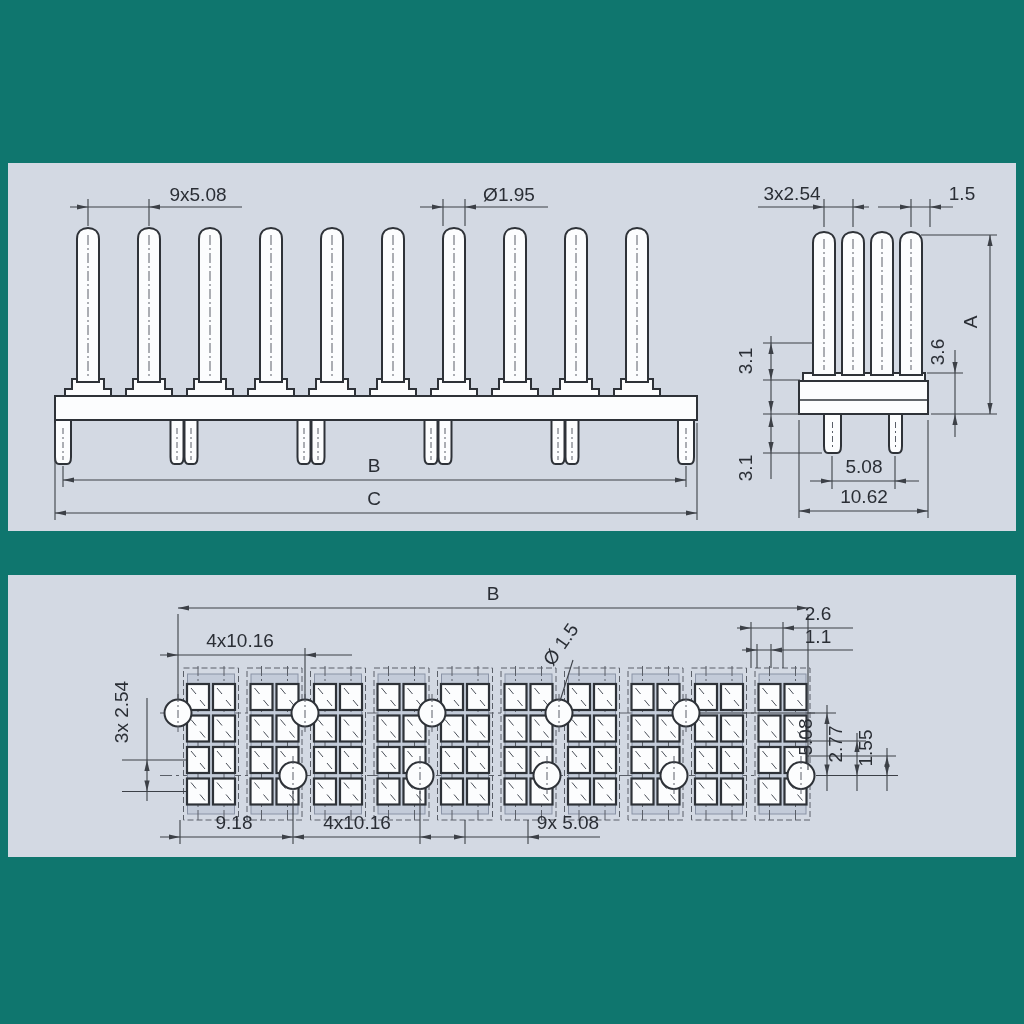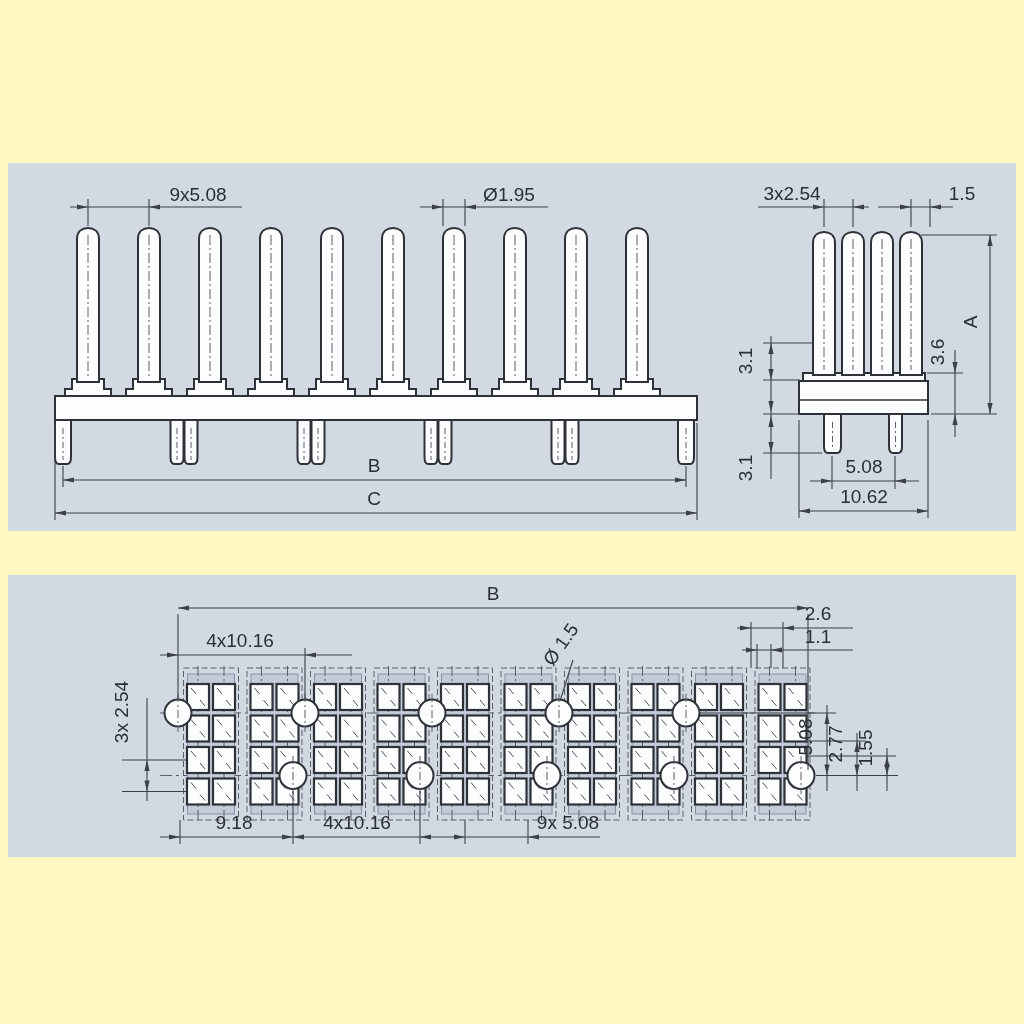--- a/index.html
+++ b/index.html
@@ -1,16 +1,16 @@
 <!DOCTYPE html>
 <html><head>
 <meta charset="utf-8">
 <style>
   html,body{margin:0;padding:0;background:#ffffff;}
-  .canvas{width:1024px;height:1024px;position:relative;background:#fef9c3;overflow:hidden;}
+  .canvas{width:1024px;height:1024px;position:relative;background:#0f766e;overflow:hidden;}
   svg{display:block;}
   text{font-family:"Liberation Sans","DejaVu Sans",sans-serif;font-size:19px;fill:#2a2e35;}
 </style>
 </head>
 <body>
 
 <div class="canvas">
 <svg width="1024" height="1024" viewBox="0 0 1024 1024">
 
   <rect x="8" y="163" width="1008" height="368" fill="#d3d9e3"></rect>

